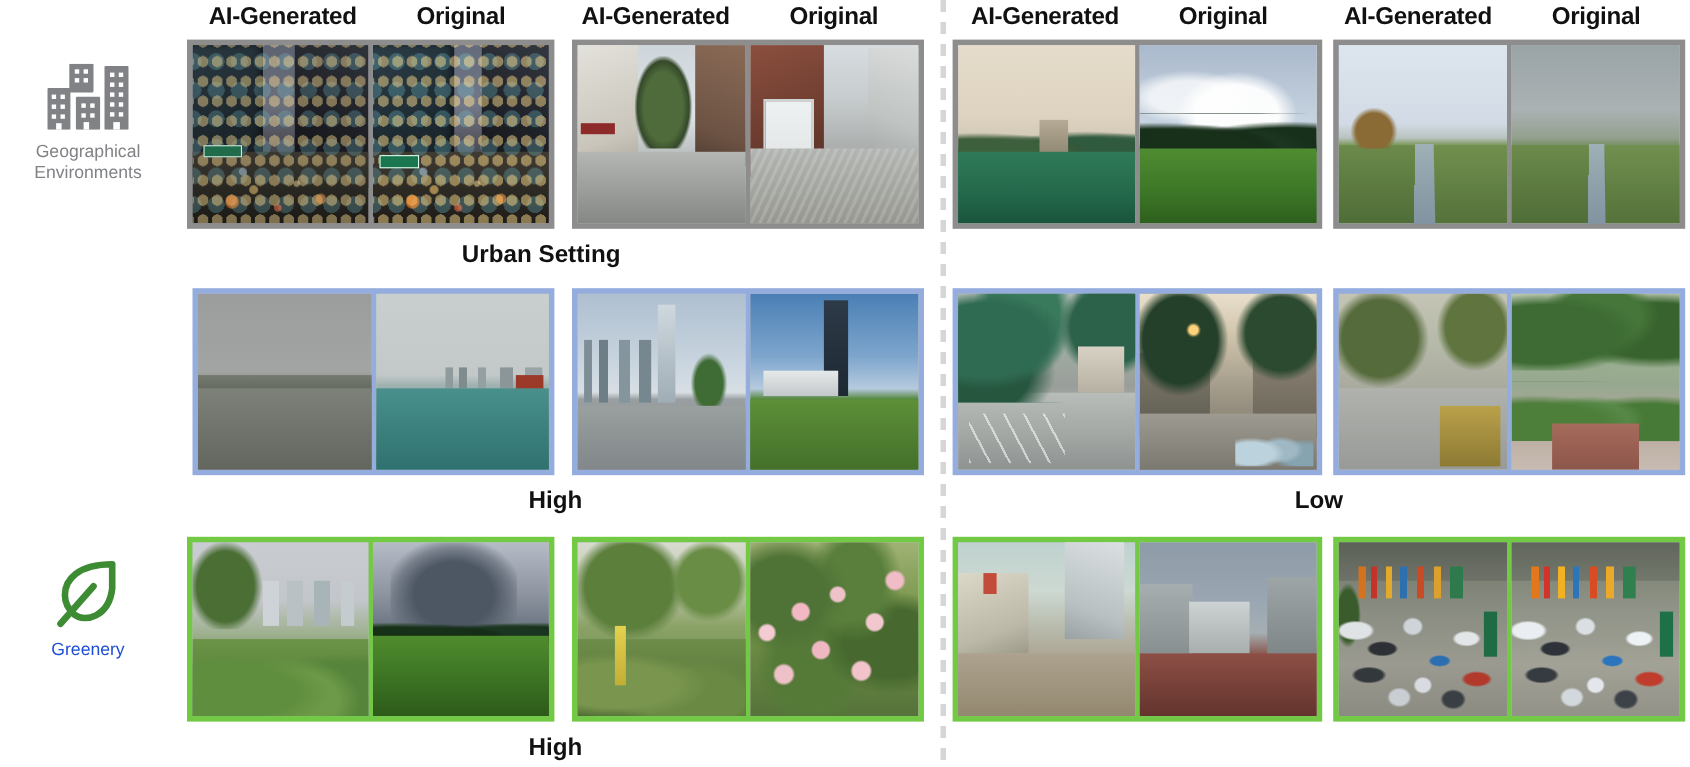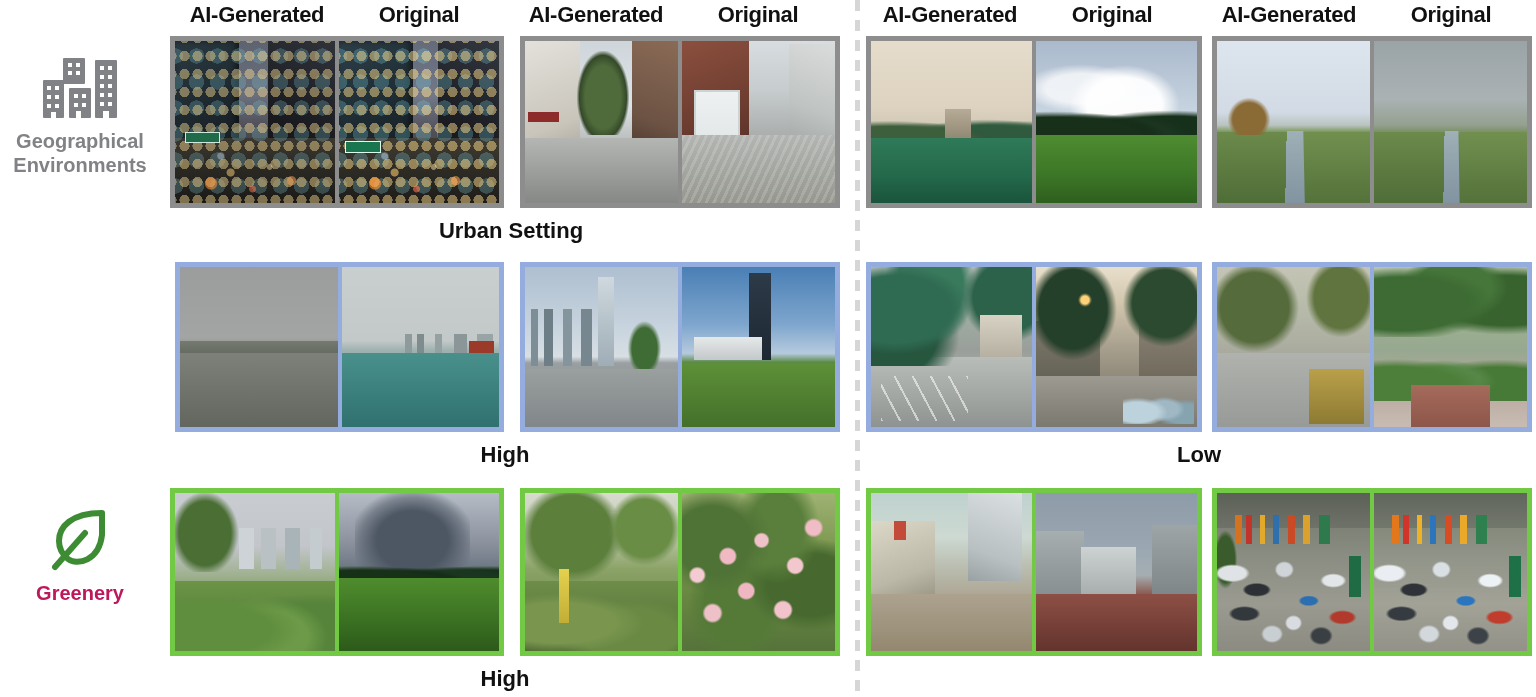--- a/index.html
+++ b/index.html
@@ -60,29 +60,29 @@
     text-align: center;
   }
   .row-label .icon-wrap {
     display: block;
     height: 76px;
     display: flex;
     align-items: center;
     justify-content: center;
   }
   .row-label .label-text {
-    font-size: 20px;
-    font-weight: bold;
+    font-size: 16px;
+    font-weight: normal;
     line-height: 1.18;
     margin-top: 4px;
     padding: 0 4px;
   }
   .lbl-geo   .label-text { color: #808285; }
   .lbl-sky   .label-text { color: #3f72c4; }
-  .lbl-green .label-text { color: #be185d; text-align: center; }
+  .lbl-green .label-text { color: #1d4ed8; text-align: center; }
 
   
   .pair {
     position: absolute;
     padding: 5px;
     display: flex;
     gap: 4px;
   }
   .pair.gray  { background: #8d8d8d; }
   .pair.blue  { background: #94adde; }
@@ -767,21 +767,21 @@
     </div>
     <div class="thumb" style="width:153px;height:162px;">
       <div class="sc canal dark">
         <div class="lyr bankL"></div>
           <div class="lyr bankR"></div>
         <div class="lyr water" style="left:46%;width:10%;"></div>
       </div>
     </div>
   </div>
 
-  <div class="group-caption" style="left:176px; top:182px; width:670px;">Urban Setting</div>
+  <div class="group-caption" style="left:157px; top:182px; width:670px;">Urban Setting</div>
 </div>
 
 <div class="row row-sky">
 
 
   <div class="pair blue" style="left:175px; top:0px; width:329px; height:170px;">
     <div class="thumb" style="width:158px;height:160px;">
       <div class="sc river-haze">
           <div class="lyr far"></div>
           <div class="lyr water"></div>

